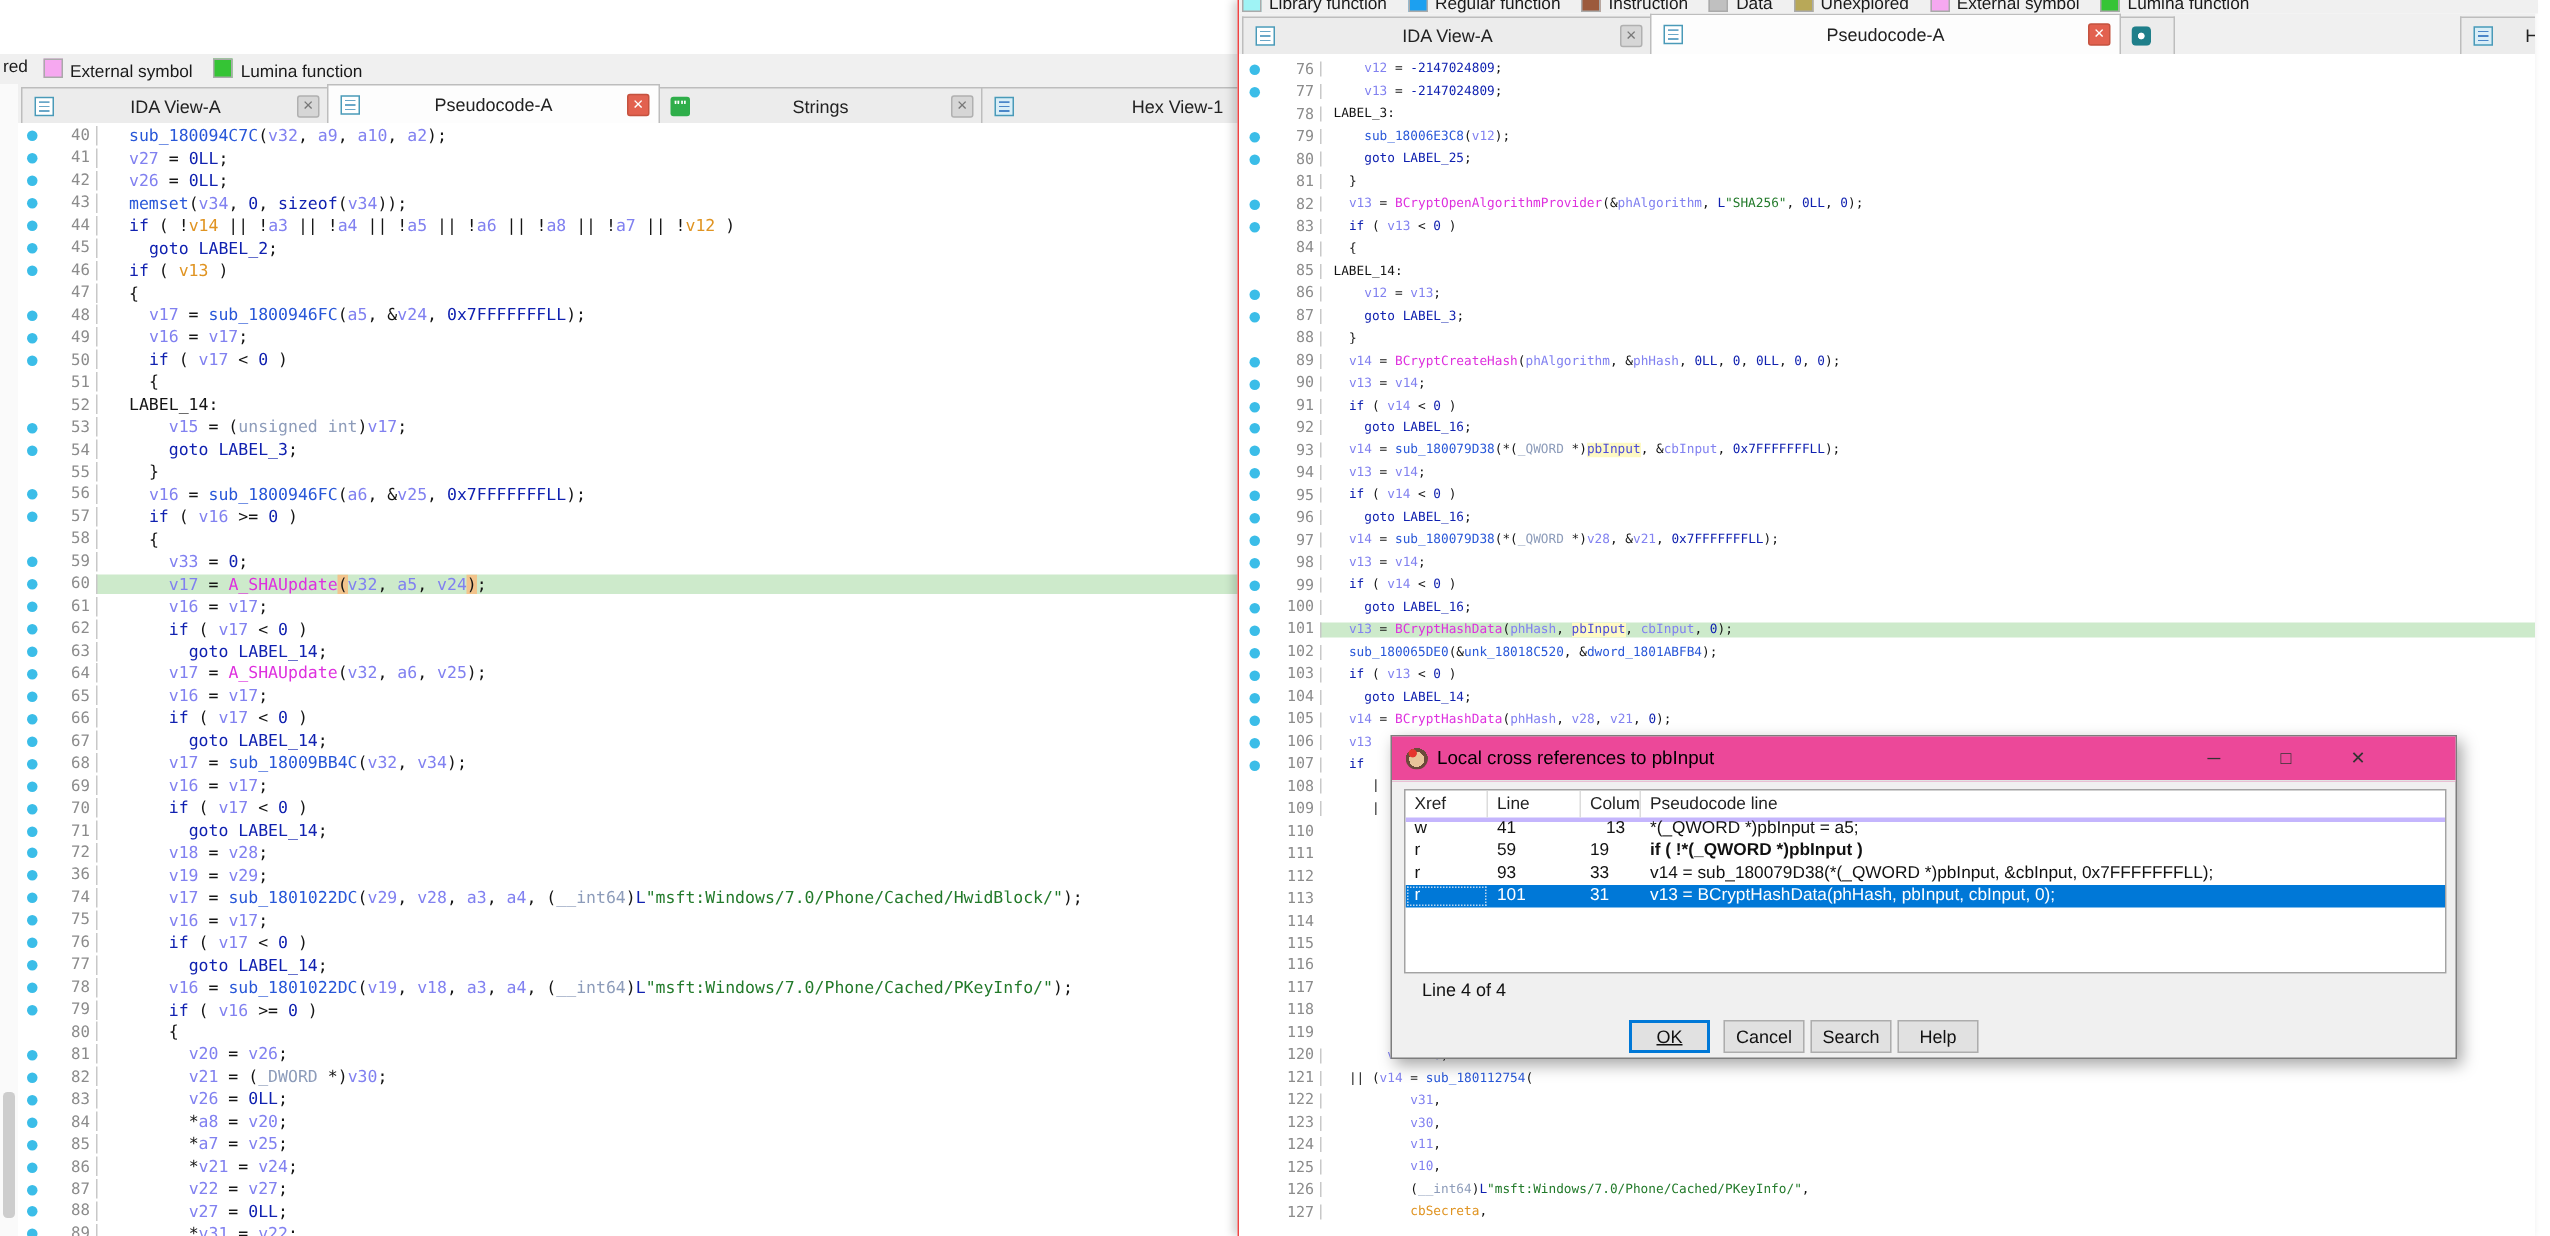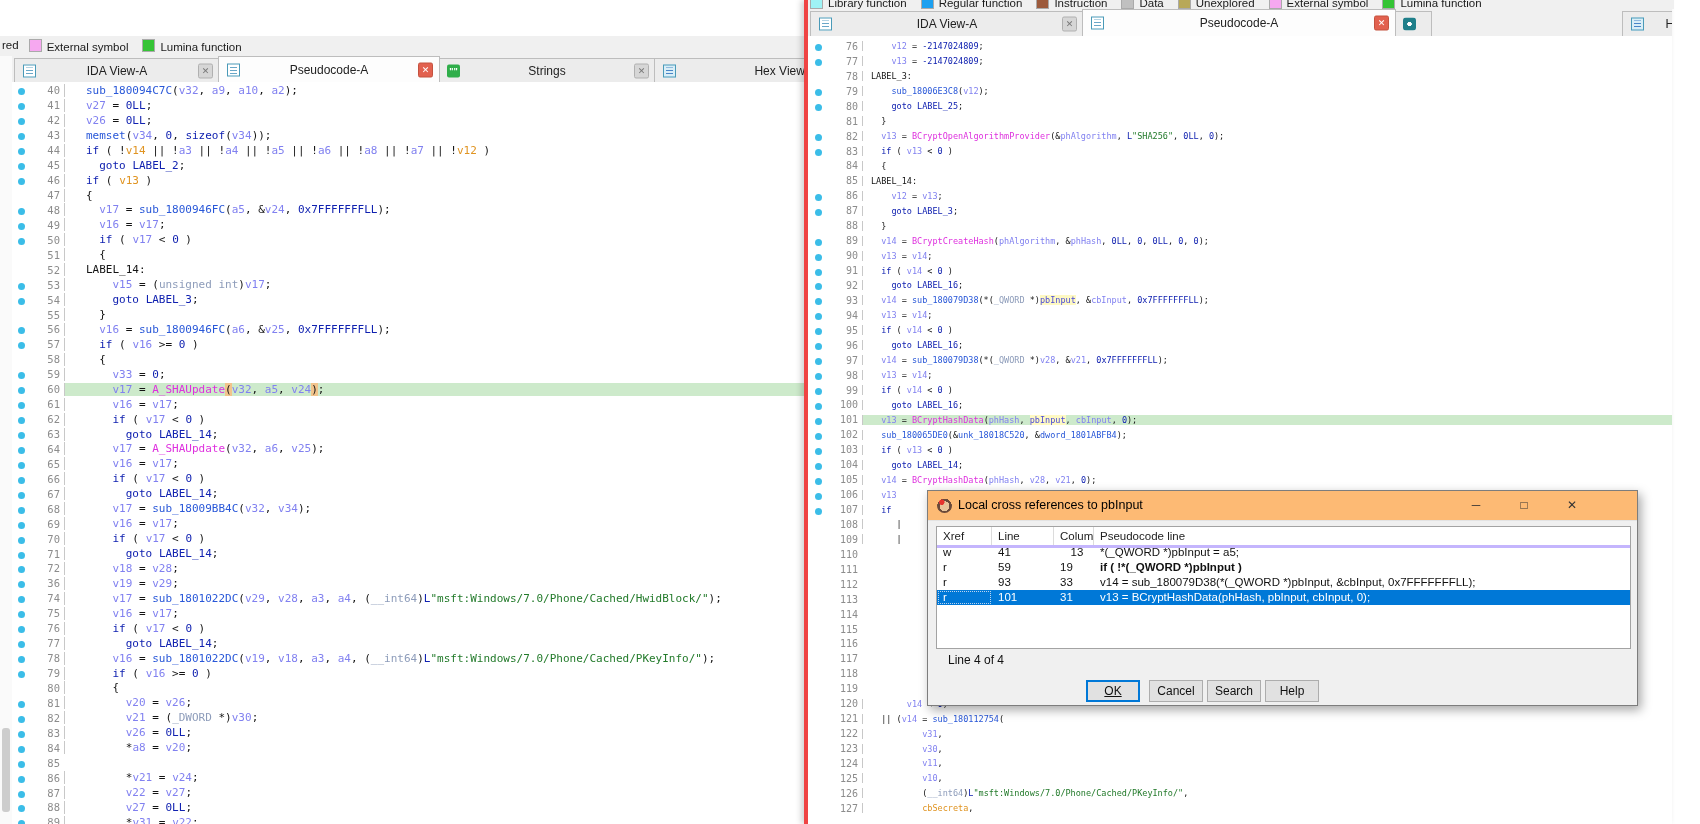--- a/index.html
+++ b/index.html
@@ -1,22 +1,22 @@
 <!DOCTYPE html>
 <html><head>
 <meta charset="utf-8">
 <style>
   html,body{margin:0;padding:0;background:#fff;}
   body{width:1700px;height:824px;position:relative;overflow:hidden;
        font-family:"Liberation Sans",sans-serif;color:#111;}
   .abs{position:absolute;}
   
   #left-window{left:0;top:0;width:836px;height:824px;background:#fff;margin-top:36px;}
-  #right-window{left:804px;top:0;width:864px;height:824px;background:#fff;
-    border-left:4px solid #ef4444;box-shadow:-3px 0 6px rgba(0,0,0,.18);}
+  #right-window{left:825px;top:0;width:864px;height:824px;background:#fff;
+    border-left:1px solid #ef4444;box-shadow:-3px 0 6px rgba(0,0,0,.18);}
   
   .legendbar{background:#f0f0f0;overflow:hidden;white-space:nowrap;}
   #legend-left{left:0;top:0;width:836px;height:20px;}
   #legend-right{left:0;top:0;width:864px;height:9px;}
   .lg-item{display:inline-block;margin-right:14px;font-size:11.5px;color:#1a1a1a;vertical-align:top;line-height:18px;}
   .lg-sw{display:inline-block;width:11px;height:11px;margin:3px 5px -1px 0;border:1px solid #aaa;}
   #legend-right .lg-item{line-height:26px;position:relative;top:-10px;}
   #legend-right .lg-sw{margin-bottom:-2px;}
   
   .tabbar{background:#f0f0f0;border-bottom:1px solid #b4b4b4;overflow:hidden;}
@@ -61,21 +61,21 @@
   .gcode.hl{background:#cdeacb;}
   .gcode.lab{padding-left:0px;}
   .c-p{color:#141414;} .c-k{color:#1021b0;} .c-t{color:#8d9cba;} .c-f{color:#2857d8;}
   .c-i{color:#de30de;} .c-v{color:#8181f0;} .c-o{color:#e09422;} .c-s{color:#227a2a;}
   .c-y{color:#4b4bd8;background:#fef9c3;text-align:right;}
   .c-g{color:#141414;background:#f2c48c;}
   
   #xref-dialog{left:927px;top:490px;width:711px;height:216px;background:#f0f0f0;
      border:1px solid #7d7d7d;box-sizing:border-box;z-index:50;
      box-shadow:3px 4px 10px rgba(0,0,0,.35);}
-  #dlg-titlebar{left:0;top:0;width:100%;height:29px;background:#fdba74;border-bottom:1px solid #e3e3e3;}
+  #dlg-titlebar{left:0;top:0;width:100%;height:29px;background:#ec4899;border-bottom:1px solid #e3e3e3;}
   #dlg-title{position:absolute;left:30px;top:7px;font-size:12.5px;color:#000;}
   .ida-logo-icon{position:absolute;left:9px;top:7px;width:15px;height:15px;border-radius:50%;
      background:radial-gradient(circle at 32% 28%,#e6342e 0 2.5px,rgba(0,0,0,0) 3px),
                 radial-gradient(circle at 50% 55%,#e8c49a 0 5px,#6b4a3a 5px 7.5px,rgba(0,0,0,0) 7.5px);}
   .wctl{position:absolute;top:0;width:42px;height:28px;text-align:center;line-height:28px;
         font-size:12px;color:#333;}
   #dlg-min{right:140px;} #dlg-max{right:92px;} #dlg-close{right:44px;}
   #xref-table{left:8px;top:35px;width:695px;height:123px;background:#fff;border:1px solid #a3a3a3;
      box-sizing:border-box;font-size:11.5px;overflow:hidden;}
   .th-row{position:absolute;left:0;top:0;right:0;height:18px;border-bottom:3px solid #c4b5fd;}
@@ -341,20 +341,21 @@
         <div class="gcode"><span class="c-p">      </span><span class="c-v">v26</span><span class="c-p"> = </span><span class="c-k">0LL</span><span class="c-p">;</span></div>
       </div>
       <div class="row">
         <span class="gbul"><i></i></span>
         <span class="gnum">84</span>
         <div class="gcode"><span class="c-p">      </span><span class="c-p">*</span><span class="c-v">a8</span><span class="c-p"> = </span><span class="c-v">v20</span><span class="c-p">;</span></div>
       </div>
       <div class="row">
         <span class="gbul"><i></i></span>
         <span class="gnum">85</span>
+        <div class="gcode"><span class="c-p">      </span><span class="c-p">*</span><span class="c-v">a7</span><span class="c-p"> = </span><span class="c-v">v25</span><span class="c-p">;</span></div>
       </div>
       <div class="row">
         <span class="gbul"><i></i></span>
         <span class="gnum">86</span>
         <div class="gcode"><span class="c-p">      </span><span class="c-p">*</span><span class="c-v">v21</span><span class="c-p"> = </span><span class="c-v">v24</span><span class="c-p">;</span></div>
       </div>
       <div class="row">
         <span class="gbul"><i></i></span>
         <span class="gnum">87</span>
         <div class="gcode"><span class="c-p">      </span><span class="c-v">v22</span><span class="c-p"> = </span><span class="c-v">v27</span><span class="c-p">;</span></div>

